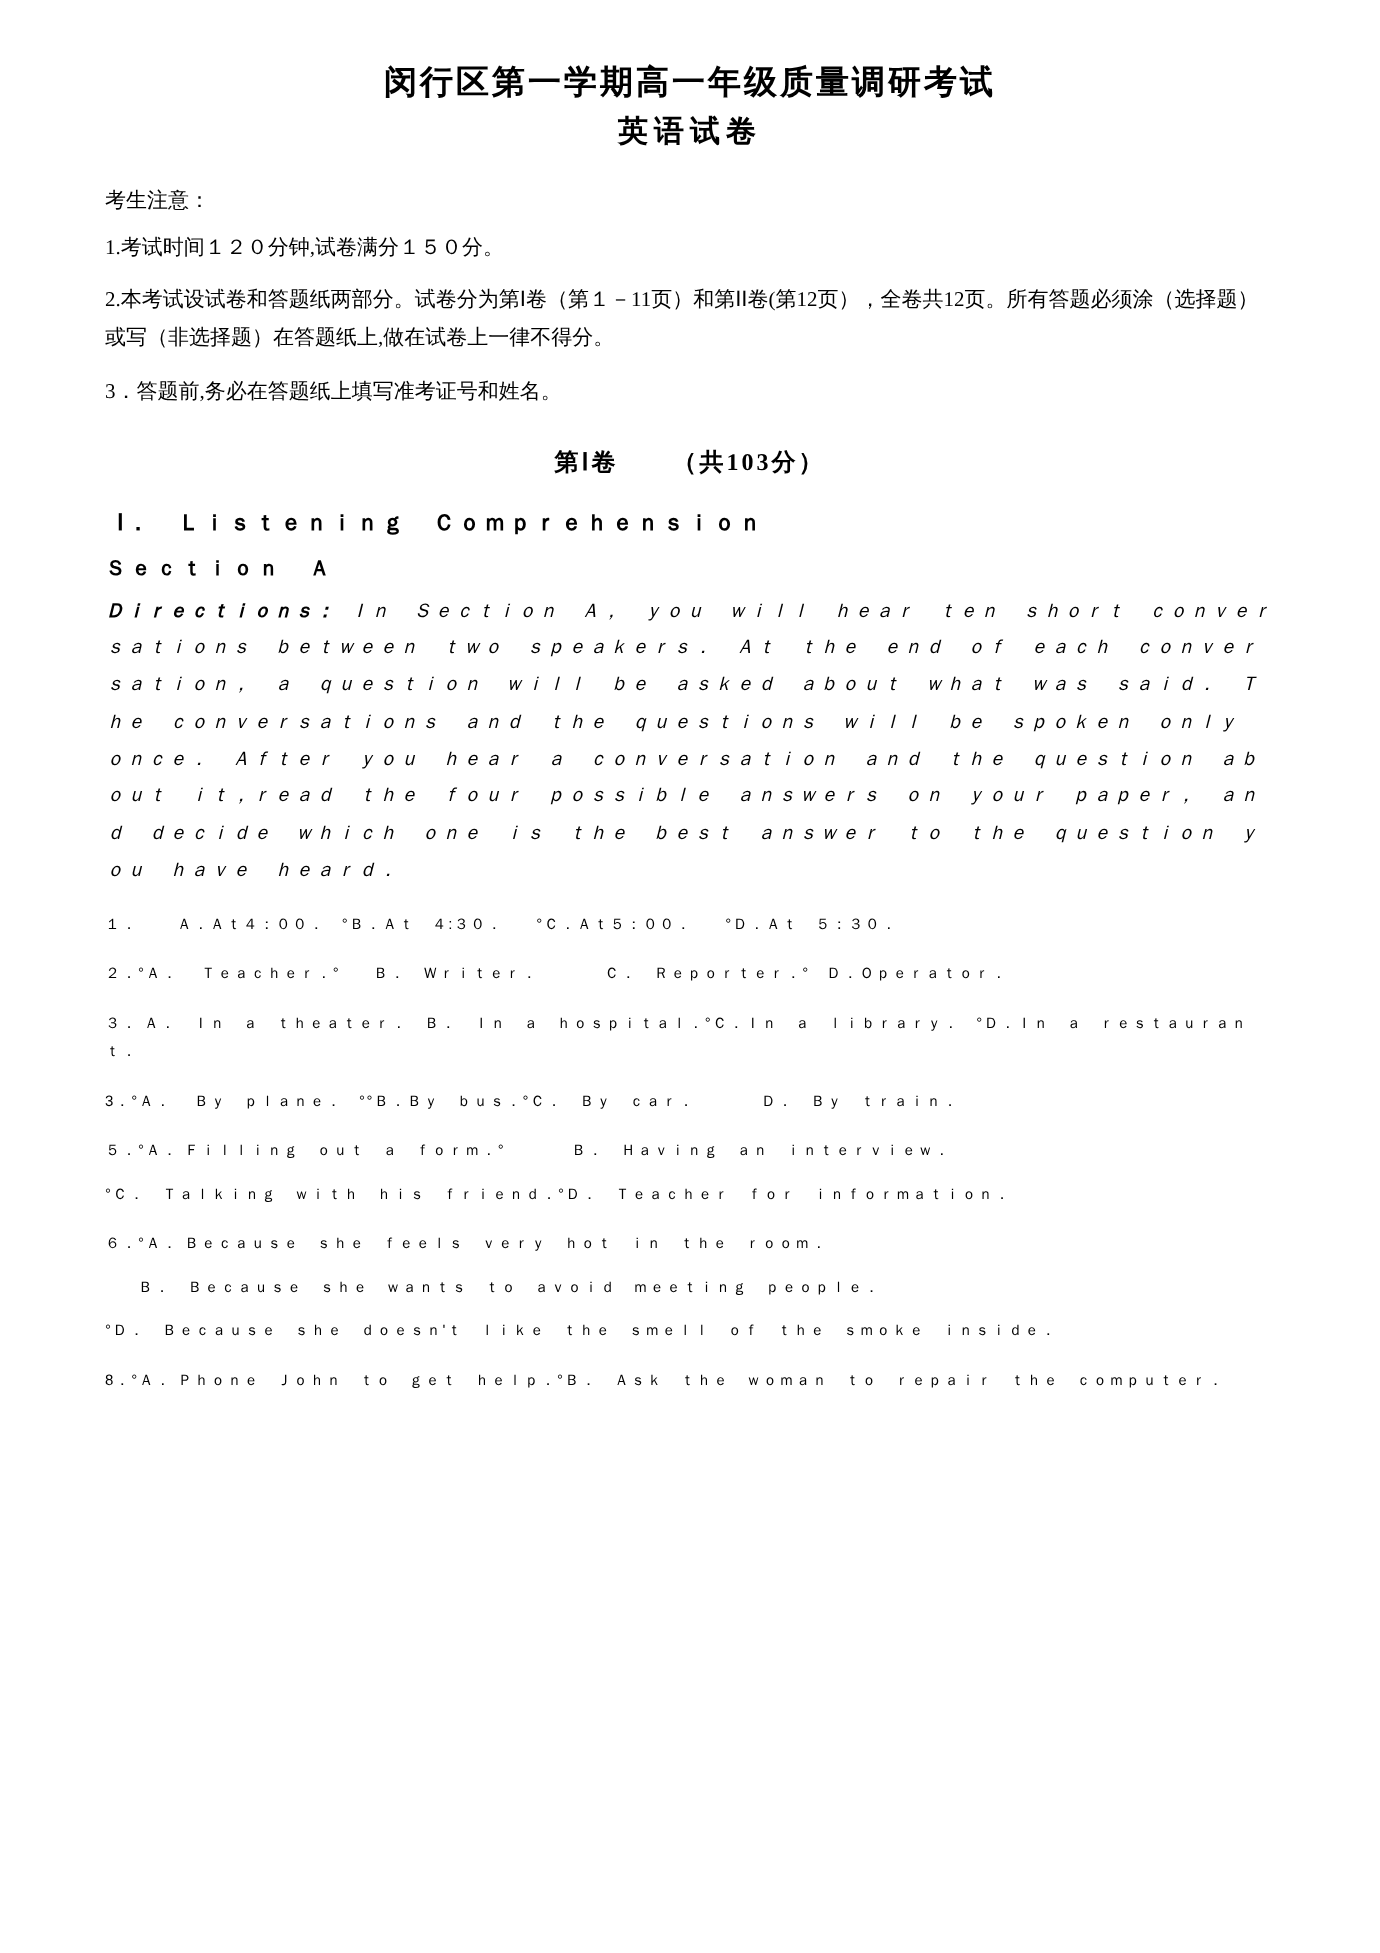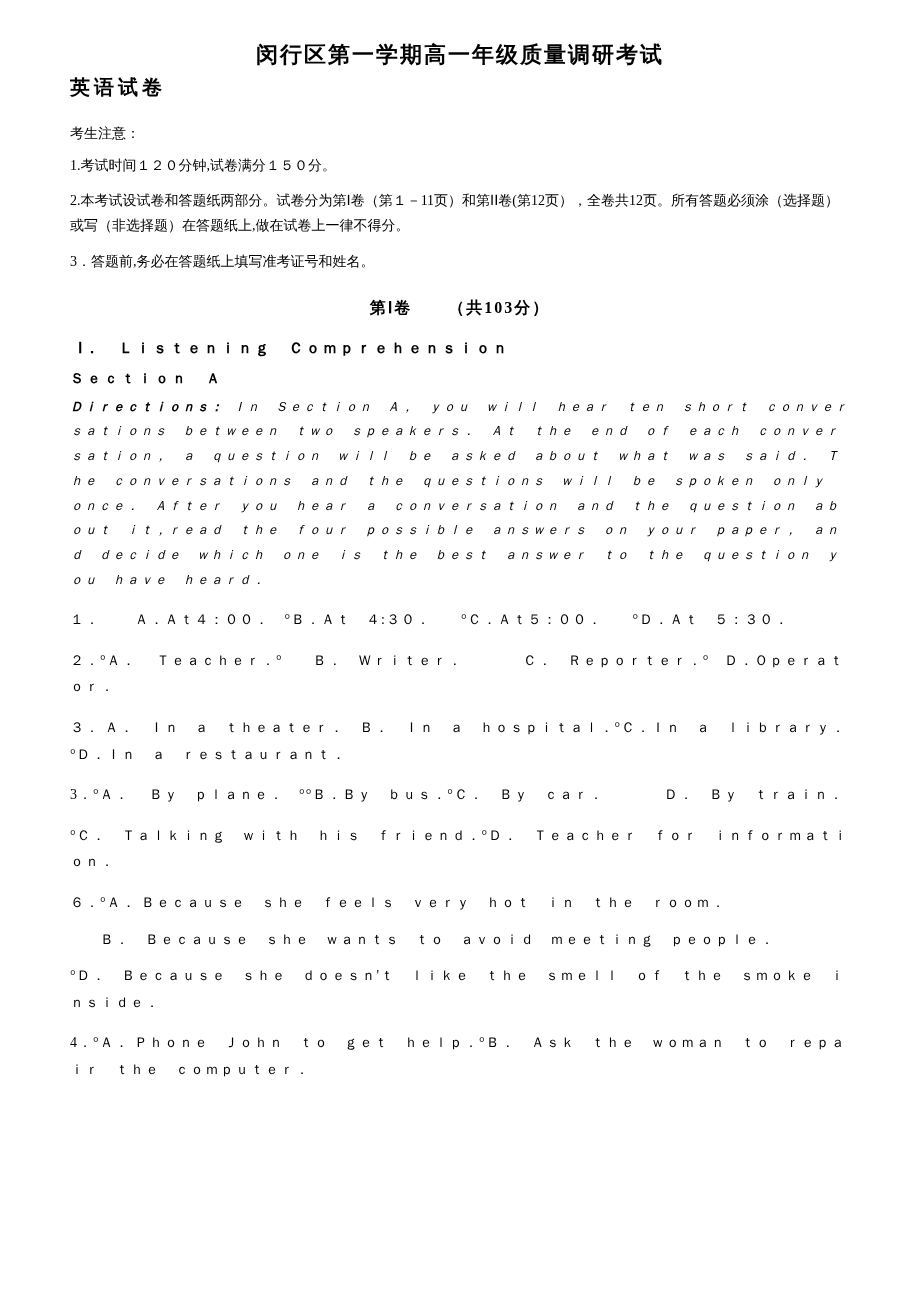--- a/index.html
+++ b/index.html
@@ -17,20 +17,21 @@
       padding: 40px 70px;
     }
     .main-title {
       text-align: center;
       font-size: 22px;
       font-weight: bold;
       margin-bottom: 4px;
       letter-spacing: 2px;
     }
     .sub-title {
+      text-align: center;
       font-size: 20px;
       font-weight: bold;
       margin-bottom: 24px;
       letter-spacing: 4px;
     }
     .notice-header {
       font-size: 14px;
       margin-bottom: 10px;
     }
     .notice-item {
@@ -66,24 +67,24 @@
       line-height: 1.9;
       font-family: "Courier New", monospace;
       letter-spacing: 1px;
     }
     .directions-label {
       font-weight: bold;
       font-family: "Courier New", monospace;
       text-align: right;
     }
     .question {
-      font-size: 14px;
+      font-size: 10px;
       margin-bottom: 10px;
       line-height: 1.9;
-      font-family: Liberation Serif, serif;
+      font-family: Liberation Sans, sans-serif;
       letter-spacing: 1px;
     }
     .question-block {
       margin-bottom: 14px;
     }
   </style>
 </head>
 <body>
 
 <div class="main-title">闵行区第一学期高一年级质量调研考试</div>
@@ -134,31 +135,35 @@
   </div>
 
   <div class="question-block">
     <div class="question">
       <span>3．°Ａ．</span>
       <span>　Ｂｙ　ｐｌａｎｅ．　°°Ｂ．Ｂｙ　ｂｕｓ．°Ｃ．　Ｂｙ　ｃａｒ．　　　　Ｄ．　Ｂｙ　ｔｒａｉｎ．</span>
     </div>
   </div>
 
   <div class="question-block">
+    <div class="question">
+      <span>５．°Ａ．</span>
+      <span>Ｆｉｌｌｉｎｇ　ｏｕｔ　ａ　ｆｏｒｍ．°　　　　Ｂ．　Ｈａｖｉｎｇ　ａｎ　ｉｎｔｅｒｖｉｅｗ．</span>
+    </div>
     <div class="question">°Ｃ．　Ｔａｌｋｉｎｇ　ｗｉｔｈ　ｈｉｓ　ｆｒｉｅｎｄ．°Ｄ．　Ｔｅａｃｈｅｒ　ｆｏｒ　ｉｎｆｏｒｍａｔｉｏｎ．</div>
   </div>
 
   <div class="question-block">
     <div class="question">
       <span>６．°Ａ．</span>
       <span>Ｂｅｃａｕｓｅ　ｓｈｅ　ｆｅｅｌｓ　ｖｅｒｙ　ｈｏｔ　ｉｎ　ｔｈｅ　ｒｏｏｍ．</span>
     </div>
     <div class="question">　　Ｂ．　Ｂｅｃａｕｓｅ　ｓｈｅ　ｗａｎｔｓ　ｔｏ　ａｖｏｉｄ　ｍｅｅｔｉｎｇ　ｐｅｏｐｌｅ．</div>
     <div class="question">°Ｄ．　Ｂｅｃａｕｓｅ　ｓｈｅ　ｄｏｅｓｎ'ｔ　ｌｉｋｅ　ｔｈｅ　ｓｍｅｌｌ　ｏｆ　ｔｈｅ　ｓｍｏｋｅ　ｉｎｓｉｄｅ．</div>
   </div>
 
   <div class="question-block">
     <div class="question">
-      <span>4．°Ａ．</span>
+      <span>8．°Ａ．</span>
       <span>Ｐｈｏｎｅ　Ｊｏｈｎ　ｔｏ　ｇｅｔ　ｈｅｌｐ．°Ｂ．　Ａｓｋ　ｔｈｅ　ｗｏｍａｎ　ｔｏ　ｒｅｐａｉｒ　ｔｈｅ　ｃｏｍｐｕｔｅｒ．</span>
     </div>
   </div>
 </div>
 
 </body></html>

